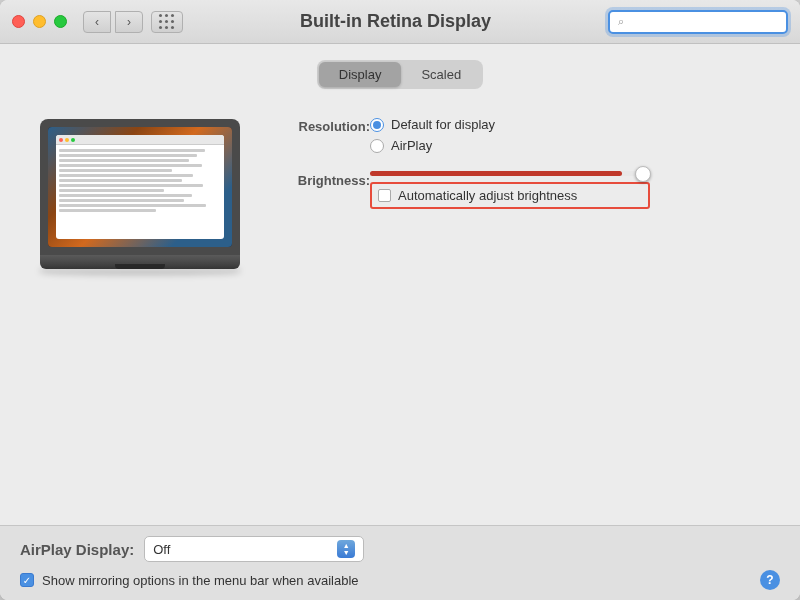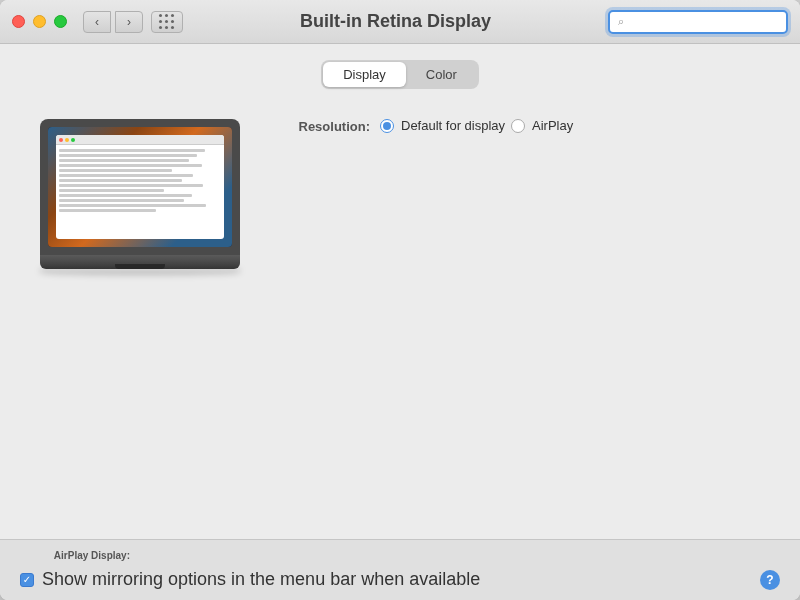--- a/index.html
+++ b/index.html
@@ -162,21 +162,21 @@
       padding: 5px 20px;
       border-radius: 6px;
       font-size: 13px;
       cursor: pointer;
       color: #444;
       font-weight: 400;
       transition: background 0.1s;
     }
 
     .tab.active {
-      background: #ffffff;
+      background: #a3a3a3;
       color: #333;
       font-weight: 500;
       box-shadow: 0 1px 3px rgba(0,0,0,0.2);
     }
 
     
     .panel {
       flex: 1;
       display: flex;
       flex-direction: row;
@@ -294,37 +294,37 @@
     .settings-area {
       flex: 1;
       display: flex;
       flex-direction: column;
       gap: 18px;
       padding-top: 8px;
     }
 
     .setting-row {
       display: flex;
-      align-items: center;
-      gap: 10px;
+      align-items: flex-start;
+      gap: 0;
     }
 
     .setting-label {
       min-width: 100px;
       text-align: right;
       font-size: 13px;
       font-weight: 600;
       color: #555;
       padding-top: 2px;
       flex-shrink: 0;
     }
 
     .setting-controls {
       display: flex;
-      flex-direction: row;
+      flex-direction: column;
       gap: 6px;
     }
 
     .radio-option {
       display: flex;
       align-items: center;
       gap: 7px;
       cursor: pointer;
     }
 
@@ -431,21 +431,21 @@
       gap: 8px;
     }
 
     .airplay-row {
       display: flex;
       align-items: center;
       gap: 10px;
     }
 
     .airplay-label {
-      font-size: 10px;
+      font-size: 15px;
       font-weight: 600;
       color: #555;
       min-width: 110px;
       text-align: right;
     }
 
     .dropdown {
       display: flex;
       align-items: center;
       background: white;
@@ -491,21 +491,21 @@
       display: flex;
       align-items: center;
       justify-content: center;
       color: white;
       font-size: 10px;
       flex-shrink: 0;
       cursor: pointer;
     }
 
     .mirror-label {
-      font-size: 18px;
+      font-size: 13px;
       color: #333;
     }
 
     .help-btn {
       width: 20px;
       height: 20px;
       border-radius: 50%;
       background: #4a90e2;
       color: white;
       display: flex;
@@ -562,21 +562,21 @@
     <div class="search-box">
       <span class="search-icon-svg">⌕</span>
     </div>
   </div>
 
   <div class="content">
 
     <div class="tabs-area">
       <div class="tabs-container">
         <div class="tab active">Display</div>
-        <div class="tab">Color</div>
+        <div class="tab">Scaled</div>
       </div>
     </div>
 
     <div class="panel">
 
       <div class="laptop-area">
         <div class="laptop-wrapper">
           <div class="laptop-body">
             <div class="laptop-screen">
               <div class="screen-content">
@@ -621,30 +621,52 @@
               </div>
               <span class="radio-label">Default for display</span>
             </div>
             <div class="radio-option">
               <div class="radio-circle"></div>
               <span class="radio-label">AirPlay</span>
             </div>
           </div>
         </div>
 
+        <div class="setting-row">
+          <span class="setting-label">Brightness:</span>
+          <div class="setting-controls">
+            <div class="brightness-row">
+              <div class="slider-track">
+                <div class="slider-fill"></div>
+                <div class="slider-thumb"></div>
+              </div>
+            </div>
+            <div class="auto-brightness-box">
+              <div class="checkbox"></div>
+              <span class="checkbox-label">Automatically adjust brightness</span>
+            </div>
+          </div>
+        </div>
 
       </div>
     </div>
 
   </div>
 
   <div class="bottom-bar">
 
     <div class="airplay-row">
       <span class="airplay-label">AirPlay Display:</span>
+      <div class="dropdown">
+        <span class="dropdown-text">Off</span>
+        <div class="dropdown-arrow">
+          <span style="font-size:7px;line-height:1;">▲</span>
+          <span style="font-size:7px;line-height:1;">▼</span>
+        </div>
+      </div>
     </div>
 
     <div class="bottom-row-inner">
       <div class="mirror-row">
         <div class="mirror-checkbox">
           <span>✓</span>
         </div>
         <span class="mirror-label">Show mirroring options in the menu bar when available</span>
       </div>
       <div class="help-btn">

